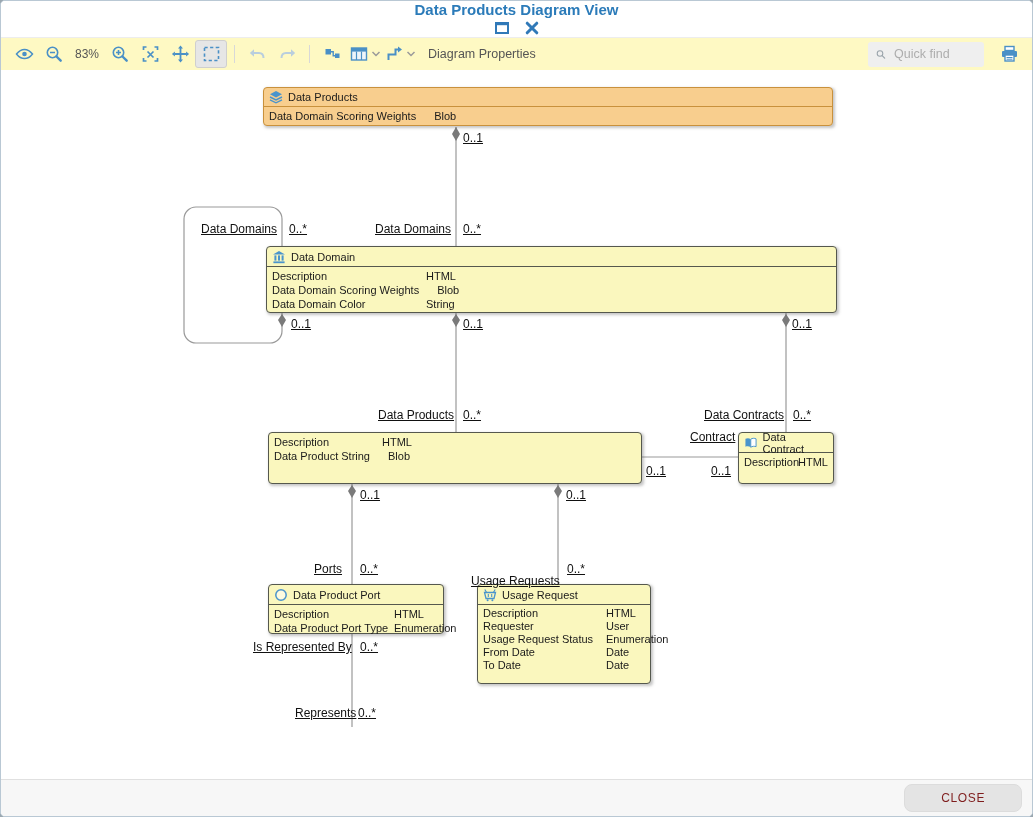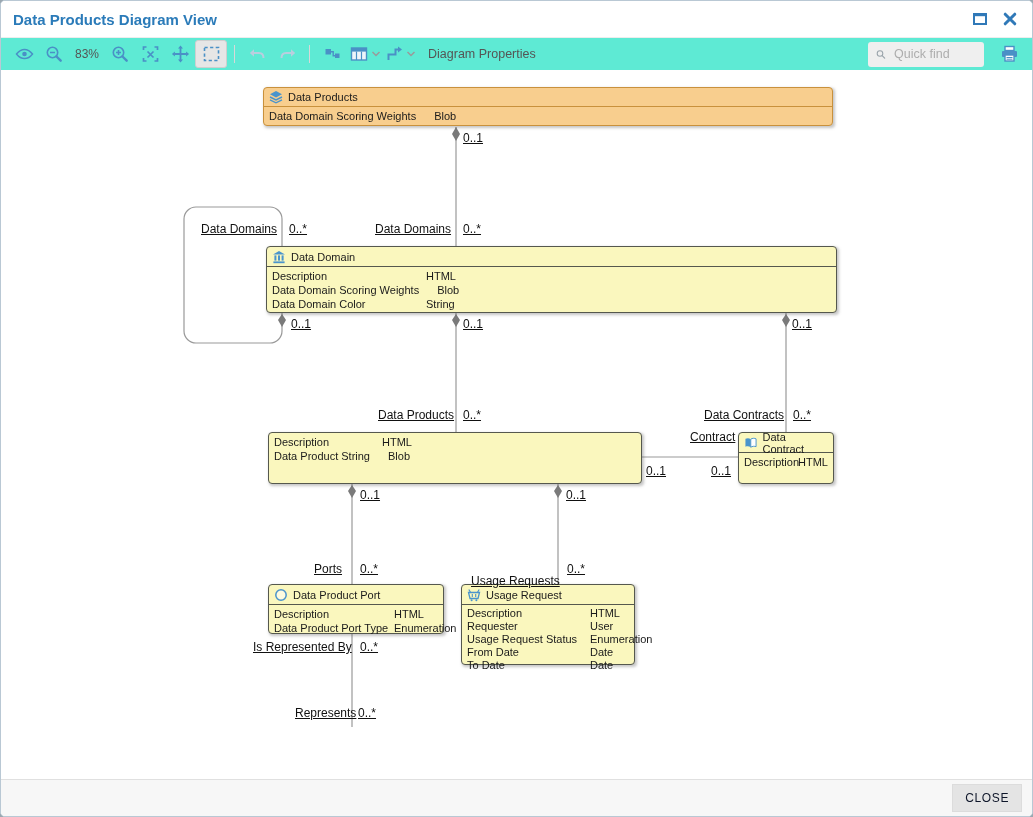--- a/index.html
+++ b/index.html
@@ -1,24 +1,24 @@
 <!DOCTYPE html>
 <html><head>
 <meta charset="utf-8">
 <style>
   html,body{margin:0;padding:0;background:#9aa7b0;font-family:"Liberation Sans",sans-serif;}
   .dialog{position:relative;width:1033px;height:817px;background:#fff;border:1px solid #b9c8d4;
     border-radius:5px;overflow:hidden;box-sizing:border-box;}
   
-  .titlebar{height:36px;display:flex;align-items:center;padding:0 12px;background:#fff;}
+  .titlebar{height:36px;display:flex;align-items:center;padding:0 28px;background:#fff;flex-direction:column;}
   .title{color:#2b7bb9;font-weight:bold;font-size:15px;flex:1;}
   .win-ctrl{display:flex;align-items:center;gap:10px;}
   .win-btn{width:20px;height:20px;display:flex;align-items:center;justify-content:center;cursor:pointer;}
   
-  .toolbar{height:32px;background:#5eead4;border-top:1px solid #ededed;border-bottom:1px solid #e2e2e2;
+  .toolbar{height:32px;background:#fef9c3;border-top:1px solid #ededed;border-bottom:1px solid #e2e2e2;
     display:flex;align-items:center;padding:0 8px;}
   .tb-btn{height:26px;min-width:26px;display:flex;align-items:center;justify-content:center;border-radius:3px;
     cursor:pointer;padding:0 2px;}
   .tb-btn.active{background:#e6e6e6;border:1px solid #cfcfcf;}
   .tb-zoom{font-size:12px;color:#555;padding:0 6px;}
   .tb-sep{width:1px;height:18px;background:#d8d8d8;margin:0 7px;}
   .tb-label{font-size:12.5px;color:#555;padding:0 10px;cursor:pointer;}
   .tb-spacer{flex:1;}
   .chev{margin-left:2px;}
   .quickfind{display:flex;align-items:center;gap:6px;background:#efefef;border-radius:3px;height:25px;
@@ -41,22 +41,22 @@
   .e-orange .hdr{border-bottom:1px solid #c9913c;}
   .e-yellow{background:#faf7be;border-color:#55584e;}
   .e-yellow .hdr{border-bottom:1px solid #55584e;}
   .e-blue{background:#eaf5fb;border-color:#8fa3ae;}
   .e-blue .hdr{border-bottom:1px solid #8fa3ae;}
   .e-blue .hdr .t{font-style:italic;}
   
   .footer{position:absolute;left:0;bottom:0;width:1033px;height:37px;background:#f7f7f7;
     border-top:1px solid #e0e0e0;display:flex;align-items:center;justify-content:flex-end;
     padding-right:12px;box-sizing:border-box;}
-  .close-btn{background:#e4e4e4;border:1px solid #dcdcdc;color:#0f172a;font-size:12px;letter-spacing:.6px;
-    padding:6px 12px;border-radius:0;cursor:pointer;font-family:"Liberation Sans",sans-serif;}
+  .close-btn{background:#e4e4e4;border:1px solid #dcdcdc;color:#7f1d1d;font-size:12px;letter-spacing:.6px;
+    padding:6px 36px;border-radius:8px;cursor:pointer;font-family:"Liberation Sans",sans-serif;}
   svg{display:block;}
 </style>
 </head>
 <body>
 
 <div class="dialog">
 
   <div class="titlebar">
     <div class="title">Data Products Diagram View</div>
     <div class="win-ctrl">
@@ -311,21 +311,21 @@
           <span class="n">Description</span>
           <span>HTML</span>
         </div>
         <div class="row">
           <span class="n">Data Product Port Type</span>
           <span>Enumeration</span>
         </div>
       </div>
     </div>
 
-    <div class="entity e-yellow" style="left:460px;top:514px;width:174px;height:81px">
+    <div class="entity e-yellow" style="left:476px;top:514px;width:174px;height:100px">
       <div class="hdr">
         <svg width="14" height="14" viewBox="0 0 14 14">
           <path d="M3.6 4.5 L1.8 1.5 M10.4 4.5 L12.2 1.5" stroke="#4a94cc" stroke-width="1.2" fill="none"></path>
           <path d="M1.5 4.5 H12.5 L11 10.5 H3 Z" fill="none" stroke="#4a94cc" stroke-width="1.3"></path>
           <path d="M5.3 6 V9 M8.7 6 V9" stroke="#4a94cc" stroke-width="1.1"></path>
           <circle cx="4.6" cy="12.3" r="1" fill="#4a94cc"></circle>
           <circle cx="9.4" cy="12.3" r="1" fill="#4a94cc"></circle>
         </svg>
         <span class="t">Usage Request</span>
       </div>

